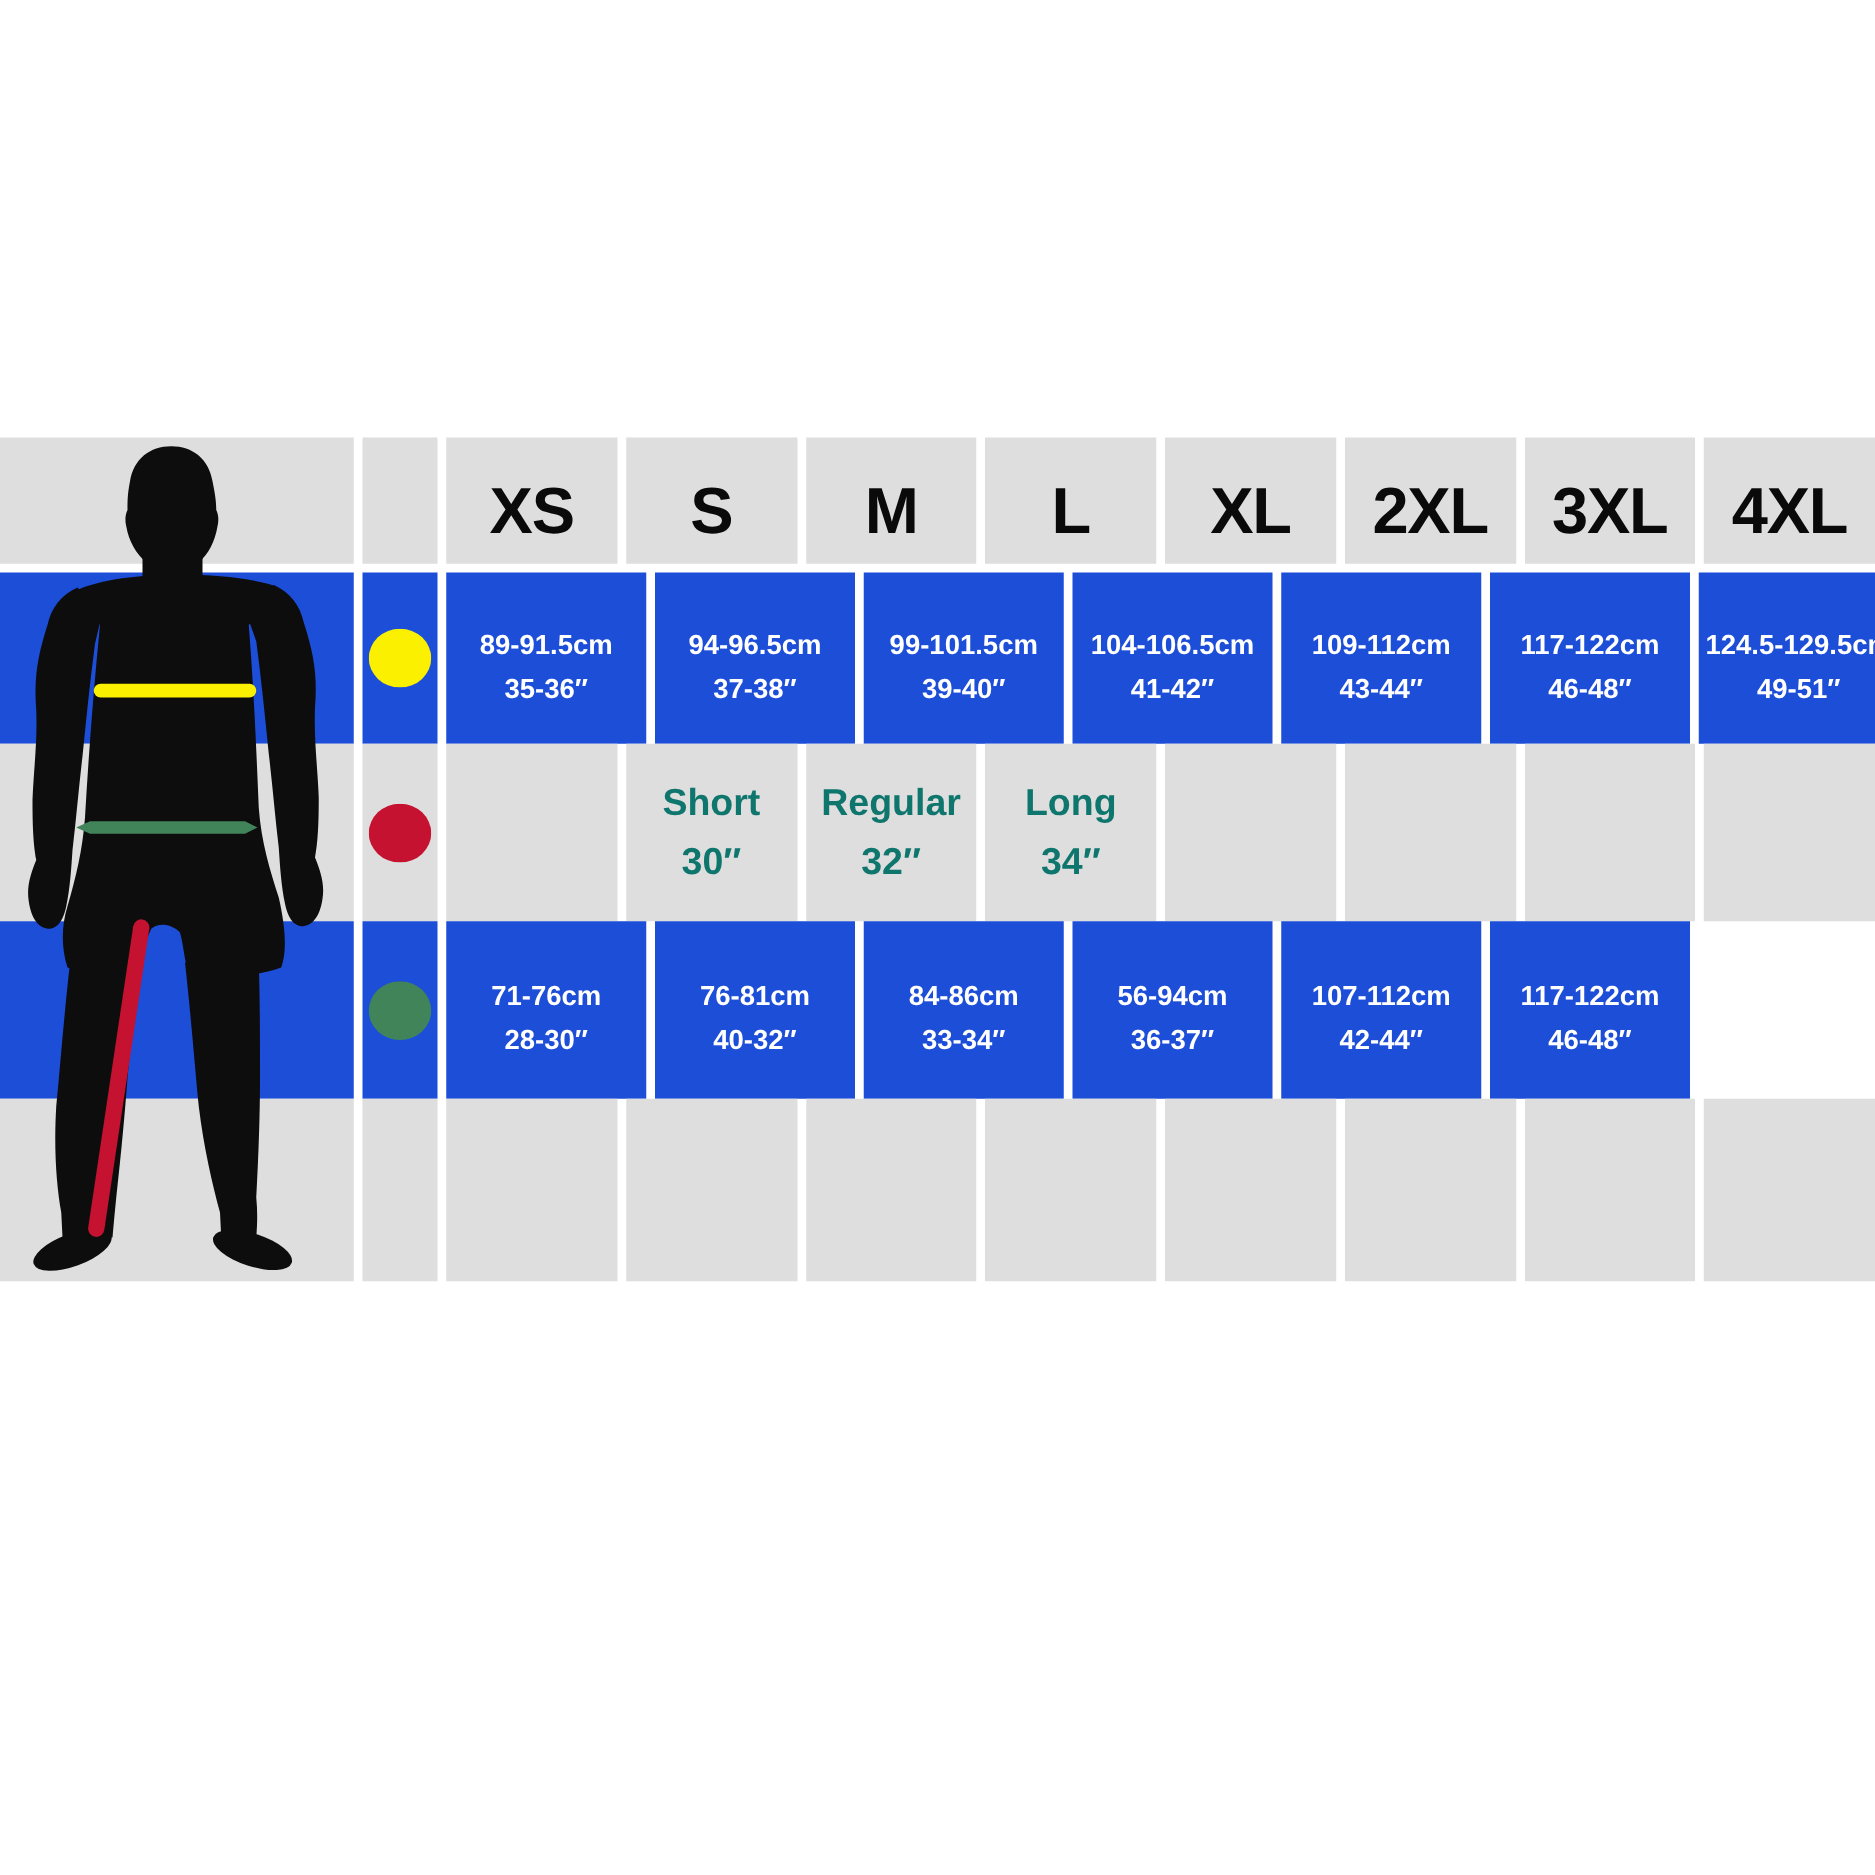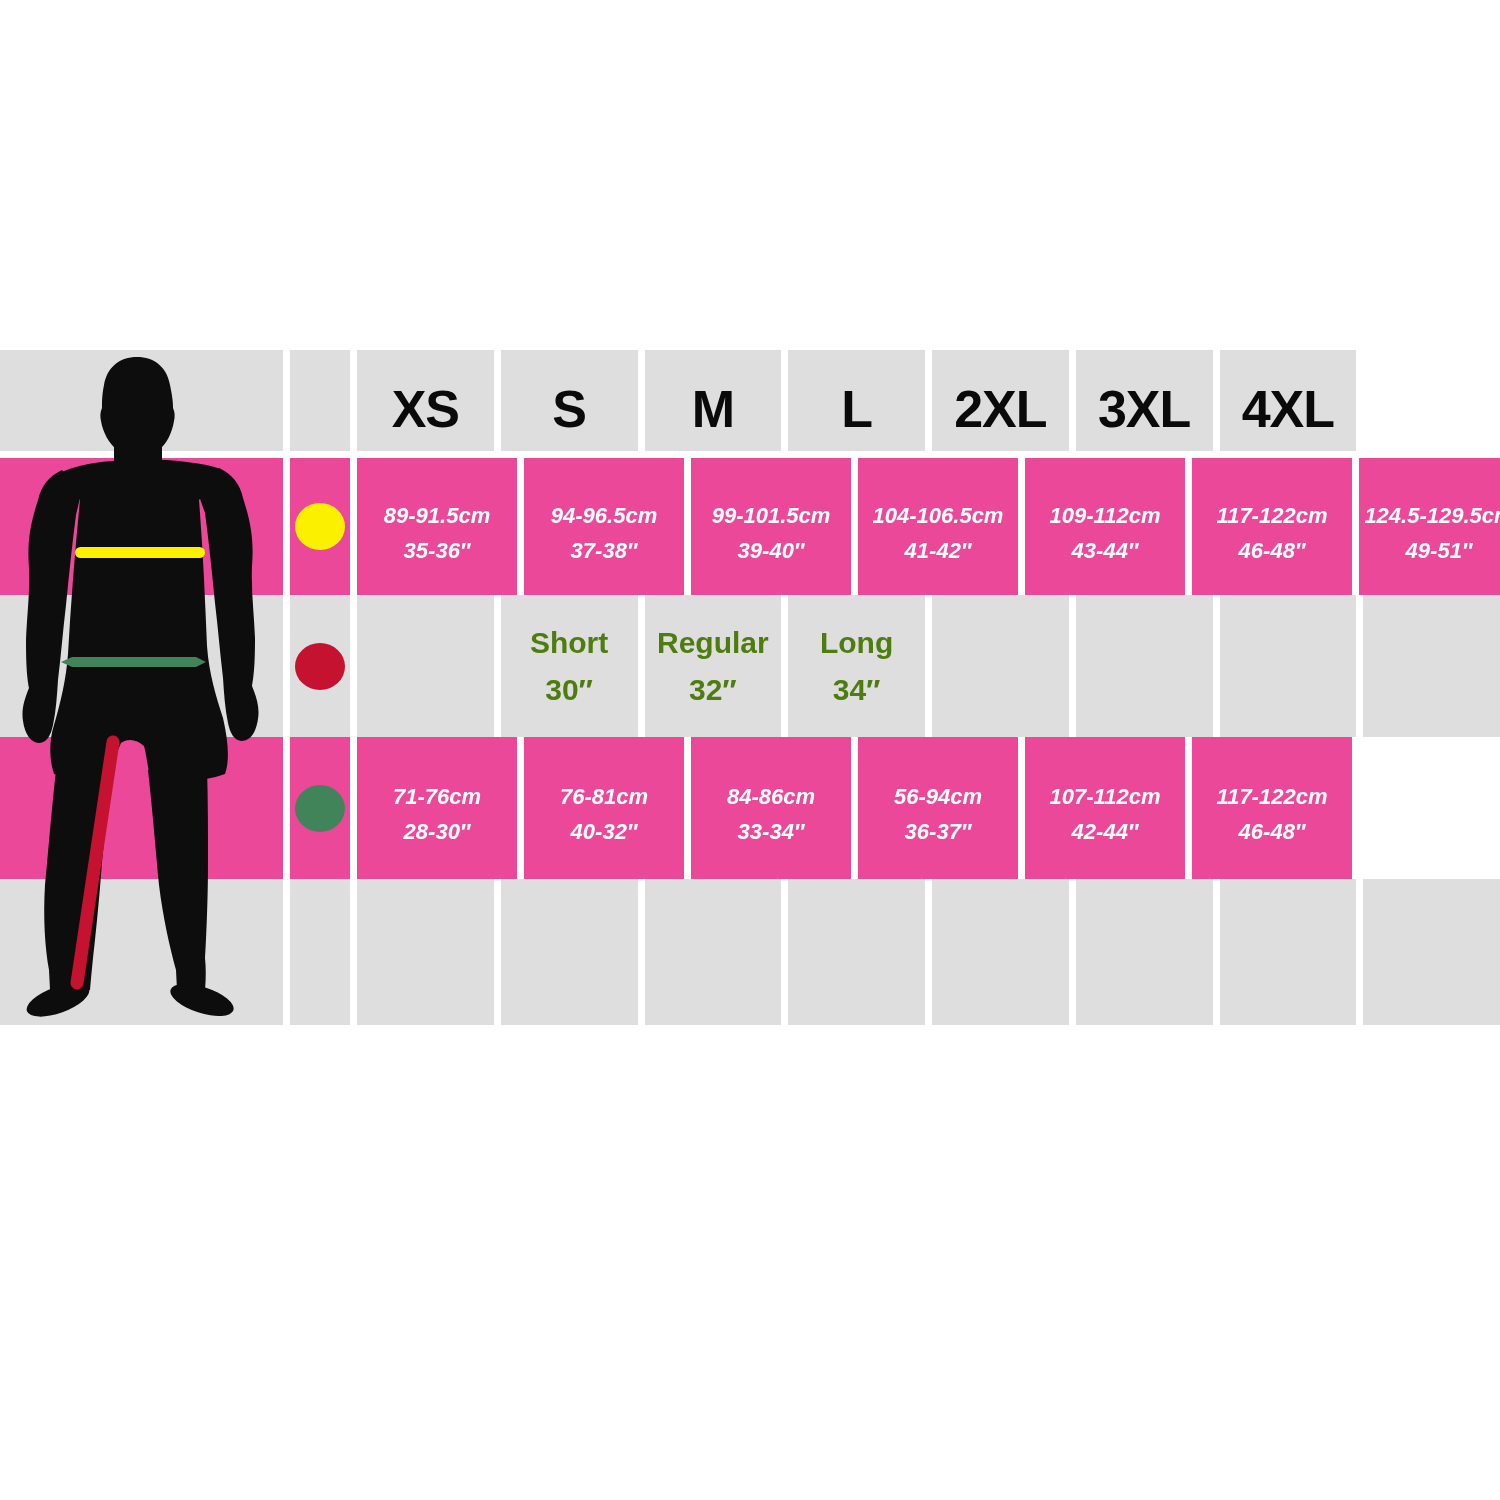--- a/index.html
+++ b/index.html
@@ -9,42 +9,43 @@
   .grid-row{display:grid;grid-template-columns:283px 60px repeat(8,1fr);column-gap:7px;}
   .h-header{height:101px;}
   .h-spacer{height:7px;}
   .h-chest{height:137px;}
   .h-leg{height:142px;}
   .h-waist{height:142px;}
   .h-empty{height:146px;}
   .cell{display:flex;flex-direction:column;align-items:center;justify-content:center;
         box-sizing:border-box;overflow:visible;}
   .light{background:#dedede;}
-  .dark{background:#ec4899;font-style:italic;}
+  .dark{background:#1d4ed8;}
   .size-header{font-size:52px;font-weight:700;color:#0a0a0a;letter-spacing:-1px;padding-top:16px;}
   .val{color:#ffffff;font-weight:700;font-size:22px;line-height:35px;padding-top:12px;
        white-space:nowrap;text-align:center;}
   .val div{width:160px;text-align:center;}
-  .legval{color:#4d7c0f;font-weight:700;font-size:30px;line-height:47px;text-align:center;}
+  .legval{color:#0f766e;font-weight:700;font-size:30px;line-height:47px;text-align:center;}
   .dot-wrap{display:flex;align-items:center;justify-content:center;}
   .figure-svg{position:absolute;left:0;top:0;width:283px;height:675px;pointer-events:none;}
 </style>
 </head>
 <body>
 
 <div class="canvas">
   <div class="chart">
 
     <div class="grid-row h-header">
       <div class="cell light"></div>
       <div class="cell light"></div>
       <div class="cell light size-header">XS</div>
       <div class="cell light size-header">S</div>
       <div class="cell light size-header">M</div>
       <div class="cell light size-header">L</div>
+      <div class="cell light size-header">XL</div>
       <div class="cell light size-header">2XL</div>
       <div class="cell light size-header">3XL</div>
       <div class="cell light size-header">4XL</div>
     </div>
 
     <div class="h-spacer"></div>
 
     <div class="grid-row h-chest">
       <div class="cell dark"></div>
       <div class="cell dark dot-wrap">

